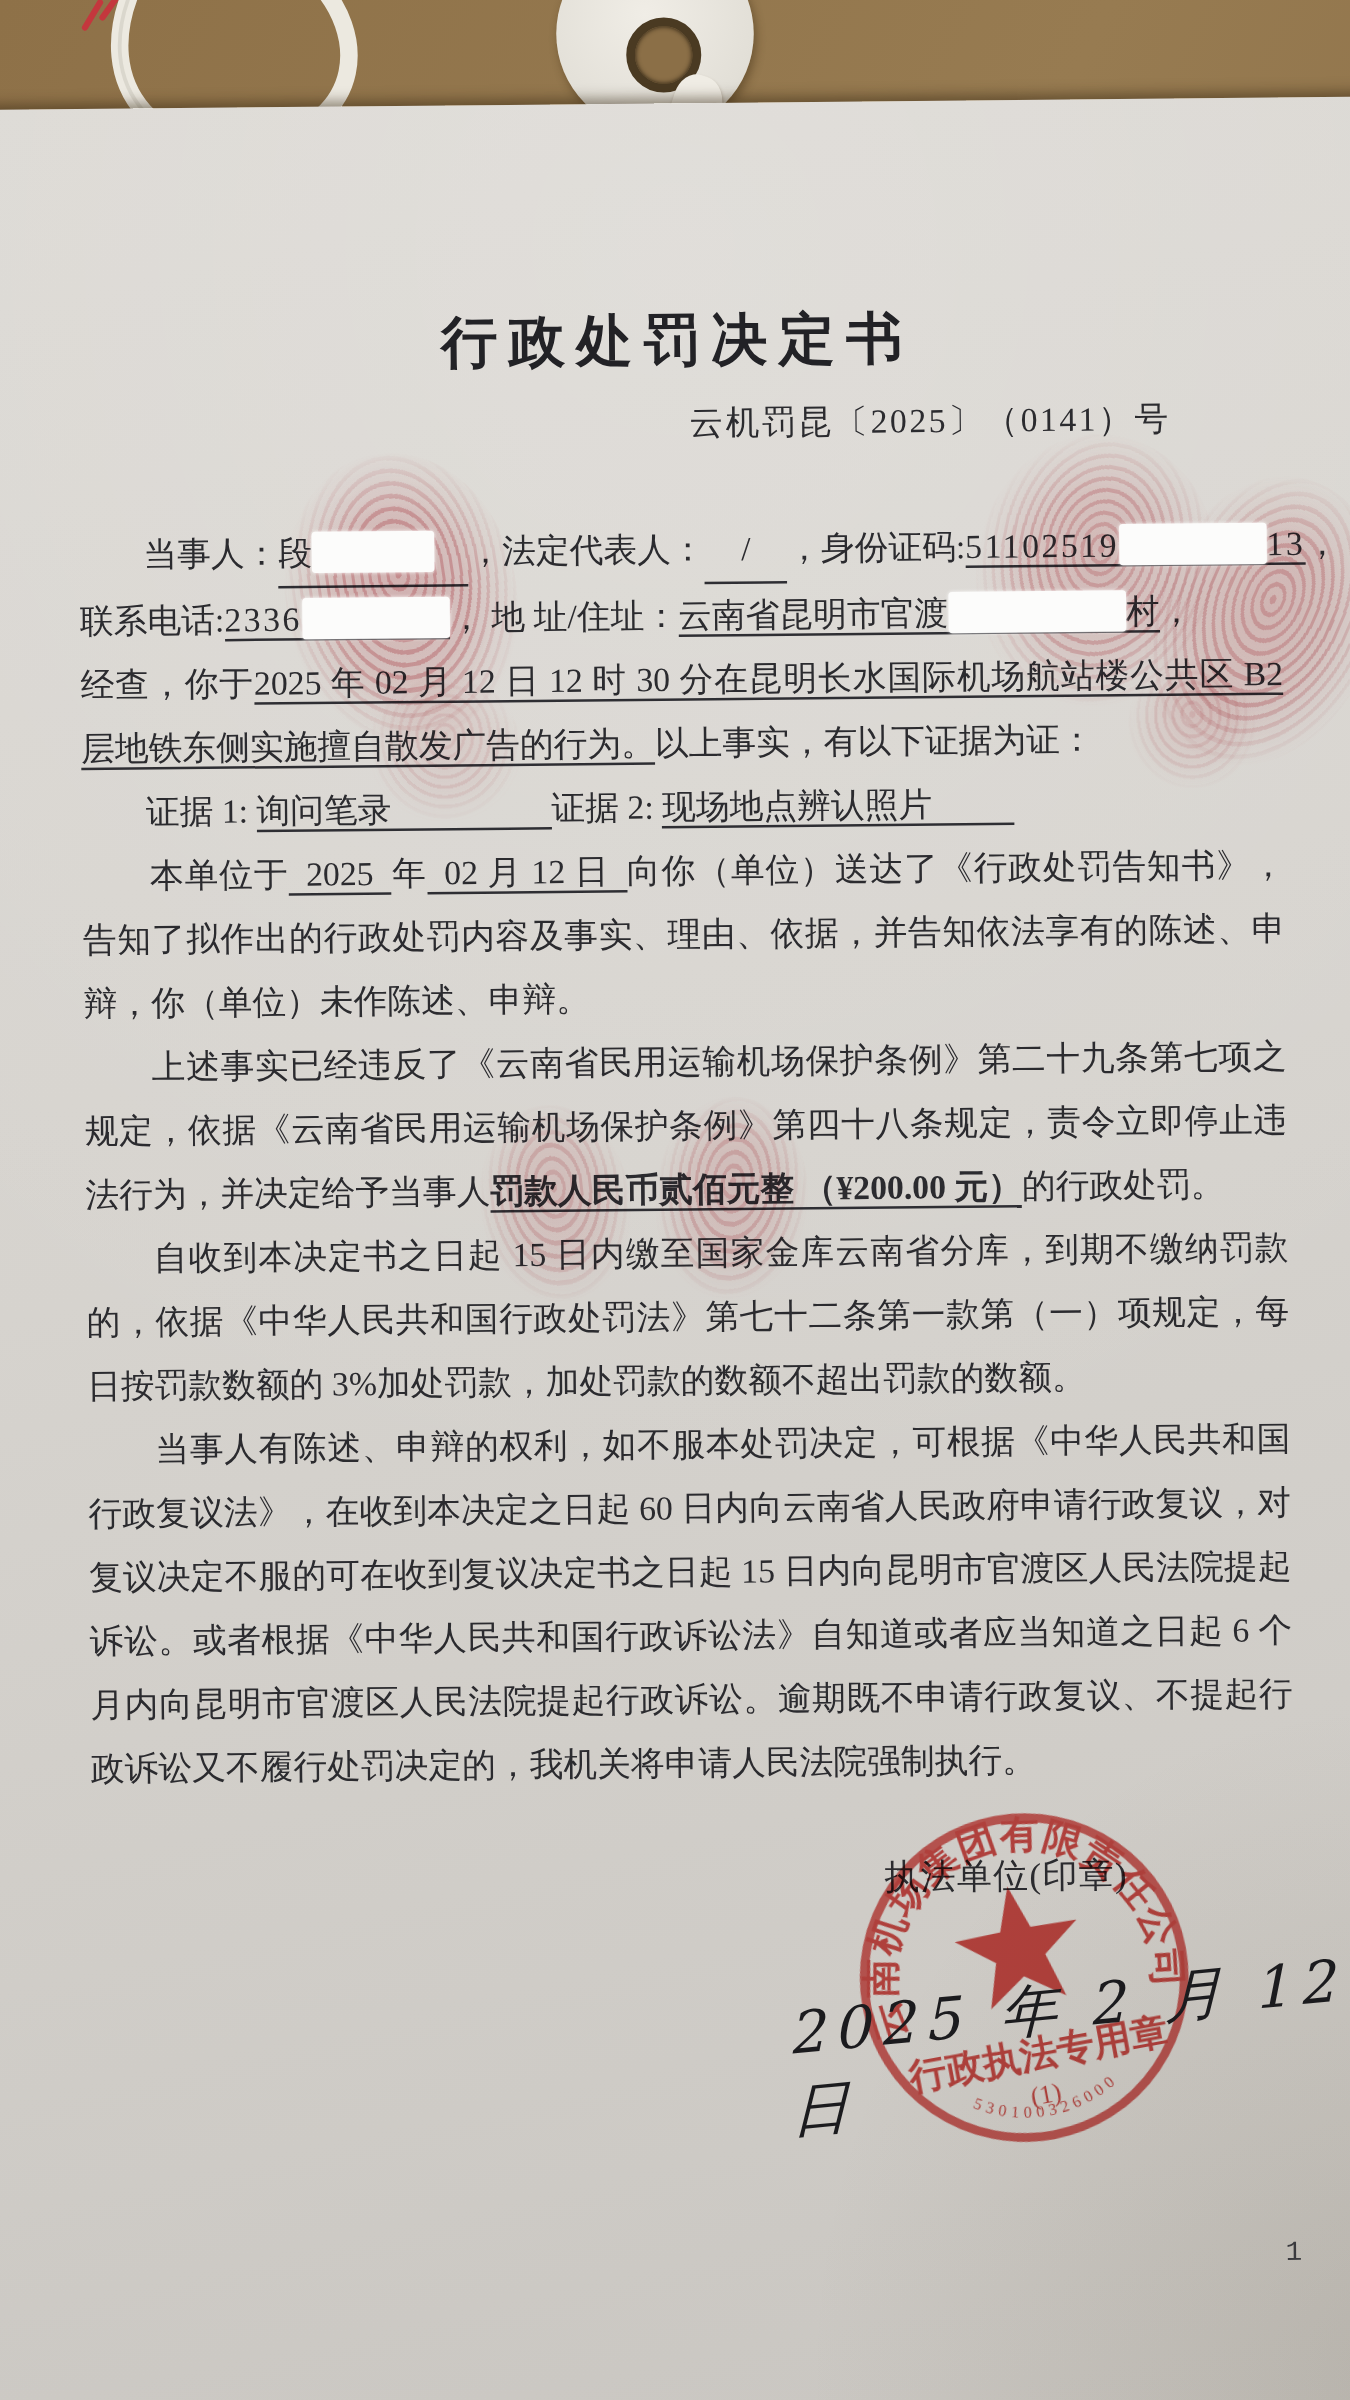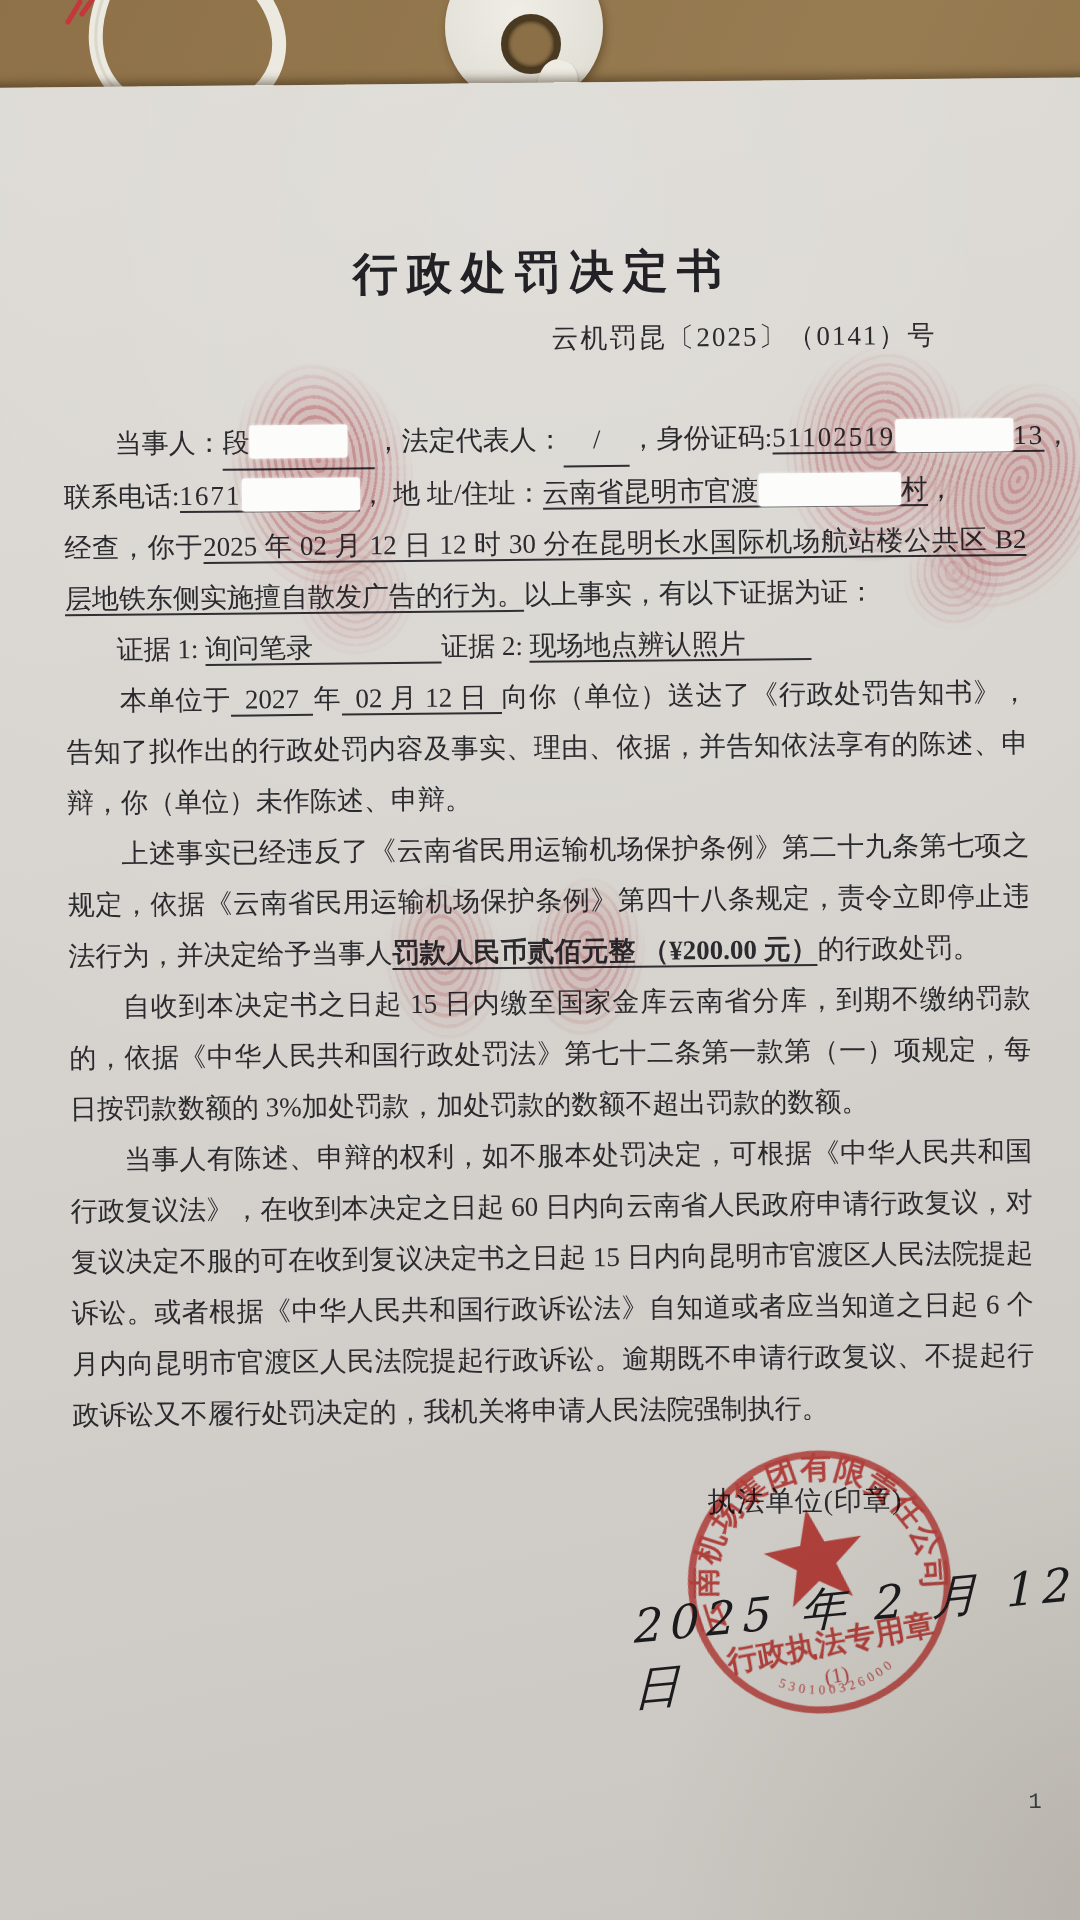--- a/index.html
+++ b/index.html
@@ -88,27 +88,27 @@
   <div class="paper">
     <div class="paper-inner">
 
       <h1 class="title">行政处罚决定书</h1>
       <div class="docnum">云机罚昆〔2025〕（0141）号</div>
 
       <div class="body-text">
 
         <div class="line indent1"><span>当事人：</span><span class="u blank-name"><span>段</span><span class="redact" style="width:98px"></span></span><span>，法定代表人：</span><span class="u blank-rep">/</span><span>，身份证码:</span><span class="u digits"><span>51102519</span><span class="redact" style="width:118px"></span><span>13</span></span><span>，</span></div>
 
-        <div class="line"><span>联系电话:</span><span class="u digits"><span>1671</span><span class="redact" style="width:118px"></span></span><span>， 地 址/住址：</span><span class="u"><span>云南省昆明市官渡</span><span class="redact" style="width:142px"></span><span>村</span></span><span>，</span></div>
+        <div class="line"><span>联系电话:</span><span class="u digits"><span>2336</span><span class="redact" style="width:118px"></span></span><span>， 地 址/住址：</span><span class="u"><span>云南省昆明市官渡</span><span class="redact" style="width:142px"></span><span>村</span></span><span>，</span></div>
 
         <div><span>经查，你于</span><span class="u">2025 年 02 月 12 日 12 时 30 分在昆明长水国际机场航站楼公共区 B2 层地铁东侧实施擅自散发广告的行为。</span><span>以上事实，有以下证据为证：</span></div>
 
         <div class="line indent1"><span>证据 1: </span><span class="u"><span>询问笔录</span><span class="gap" style="width:128px"></span></span><span>证据 2: </span><span class="u"><span>现场地点辨认照片</span><span class="gap" style="width:66px"></span></span></div>
 
-        <p class="para"><span>本单位于</span><span class="u pad">2027</span><span>年</span><span class="u pad">02 月 12 日</span><span>向你（单位）送达了《行政处罚告知书》，告知了拟作出的行政处罚内容及事实、理由、依据，并告知依法享有的陈述、申辩，你（单位）未作陈述、申辩。</span></p>
+        <p class="para"><span>本单位于</span><span class="u pad">2025</span><span>年</span><span class="u pad">02 月 12 日</span><span>向你（单位）送达了《行政处罚告知书》，告知了拟作出的行政处罚内容及事实、理由、依据，并告知依法享有的陈述、申辩，你（单位）未作陈述、申辩。</span></p>
 
         <p class="para"><span>上述事实已经违反了《云南省民用运输机场保护条例》第二十九条第七项之规定，依据《云南省民用运输机场保护条例》第四十八条规定，责令立即停止违法行为，并决定给予当事人</span><span class="u strong">罚款人民币贰佰元整 （¥200.00 元）</span><span>的行政处罚。</span></p>
 
         <p class="para">自收到本决定书之日起 15 日内缴至国家金库云南省分库，到期不缴纳罚款的，依据《中华人民共和国行政处罚法》第七十二条第一款第（一）项规定，每日按罚款数额的 3%加处罚款，加处罚款的数额不超出罚款的数额。</p>
 
         <p class="para">当事人有陈述、申辩的权利，如不服本处罚决定，可根据《中华人民共和国行政复议法》，在收到本决定之日起 60 日内向云南省人民政府申请行政复议，对复议决定不服的可在收到复议决定书之日起 15 日内向昆明市官渡区人民法院提起诉讼。或者根据《中华人民共和国行政诉讼法》自知道或者应当知道之日起 6 个月内向昆明市官渡区人民法院提起行政诉讼。逾期既不申请行政复议、不提起行政诉讼又不履行处罚决定的，我机关将申请人民法院强制执行。</p>
 
       </div>
 
       <div class="fp fp1"></div>

